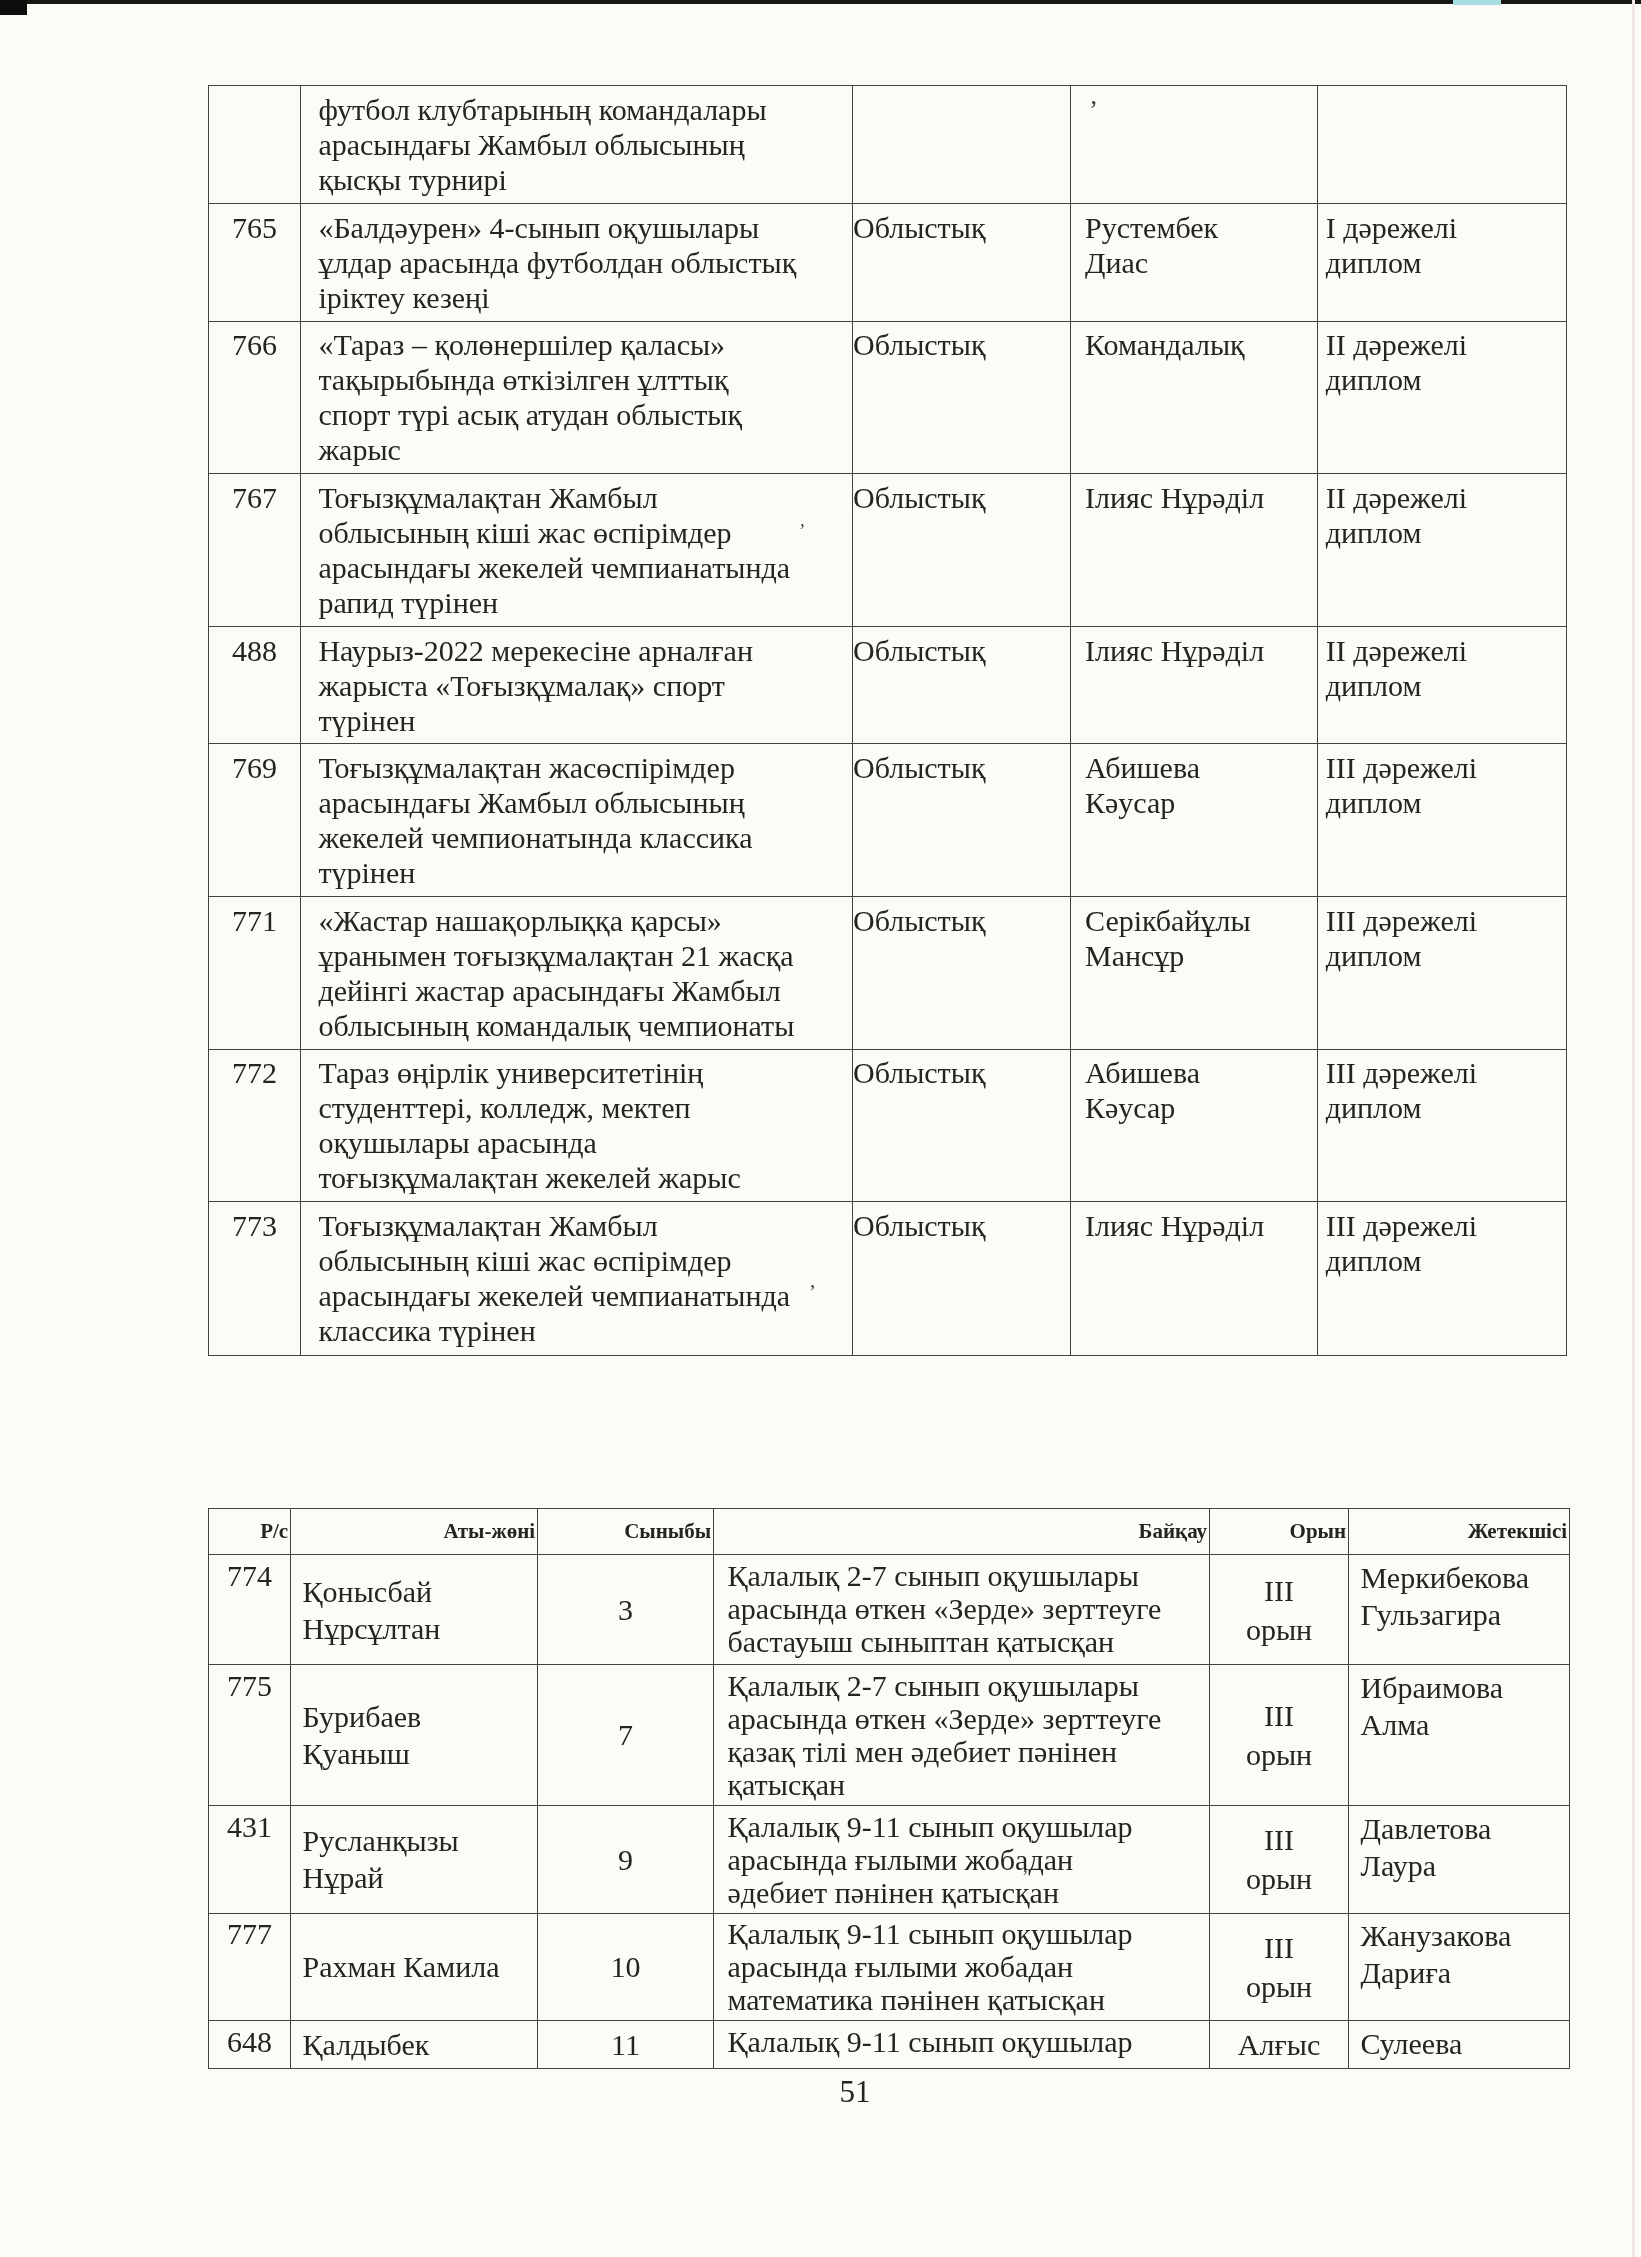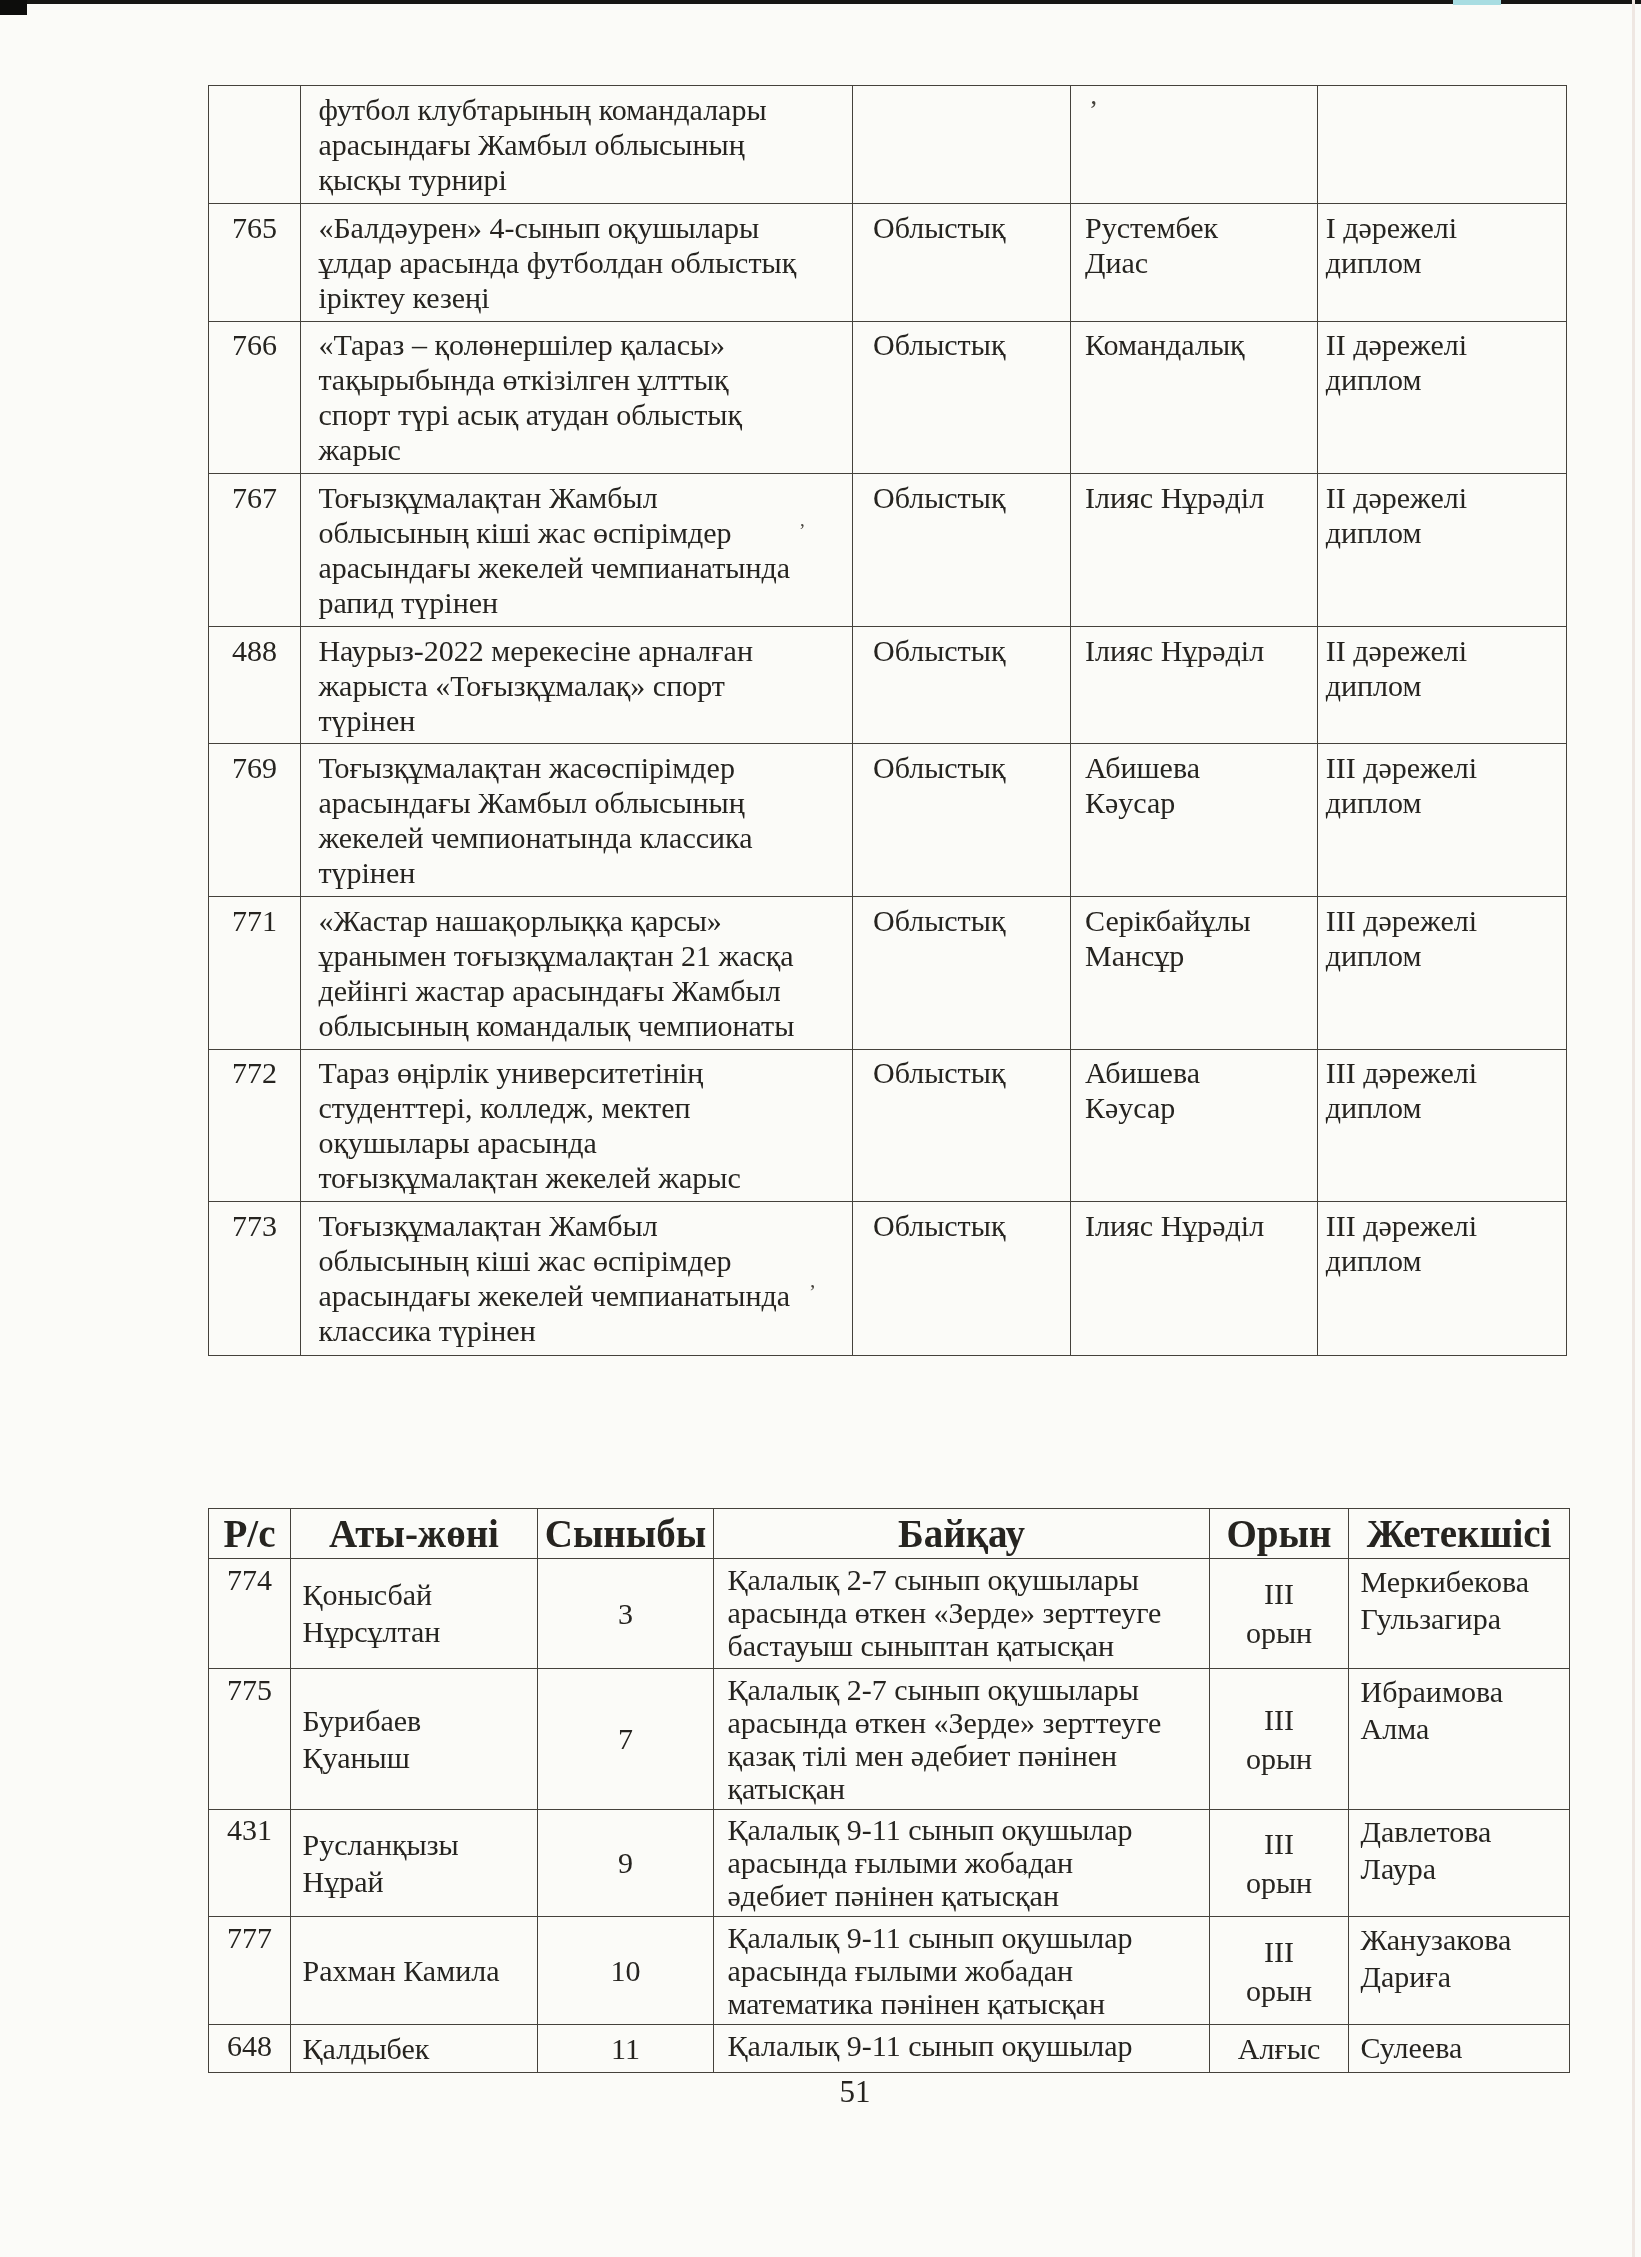--- a/index.html
+++ b/index.html
@@ -17,27 +17,27 @@
 
   table{position:absolute;border-collapse:collapse;table-layout:fixed}
   td,th{border:1.9px solid #45423c;vertical-align:top;overflow:hidden}
   .pre{white-space:pre-line}
 
   
   .t1{left:208px;top:85px;width:1358px}
   .t1 td{font-size:30px;line-height:35px;padding:5.8px 13.5px}
   .t1 .c-num{text-align:center;padding:5.8px 1.9px}
   .t1 .c-desc{padding-left:17.4px}
-  .t1 .c-level{padding-left:20px}
+  .t1 .c-level{padding-left:0}
   .t1 .c-name{padding-left:14px}
   .t1 .c-award{text-align:left;padding:5.8px 7.7px}
 
   
   .t2{left:208px;top:1508px;width:1361px}
-  .t2 th{font-size:39px;font-weight:bold;text-align:center;vertical-align:middle;padding:1.9px}
+  .t2 th{font-size:21px;font-weight:bold;text-align:right;vertical-align:middle;padding:1.9px}
   .t2 td{font-size:30px;line-height:33px;padding:3.9px 11.6px}
   .t2 .k-num{text-align:center;padding:3.9px 1.9px}
   .t2 .k-name{vertical-align:middle;line-height:37px}
   .t2 .k-grade{vertical-align:middle;text-align:center}
   .t2 .k-contest{padding-left:13.5px}
   .t2 .k-place{vertical-align:middle;text-align:center;line-height:39px}
   .t2 .k-sup{line-height:37px}
 
   .pagenum{position:absolute;left:792px;top:2074px;width:126px;text-align:center;font-size:31px}
 </style>

